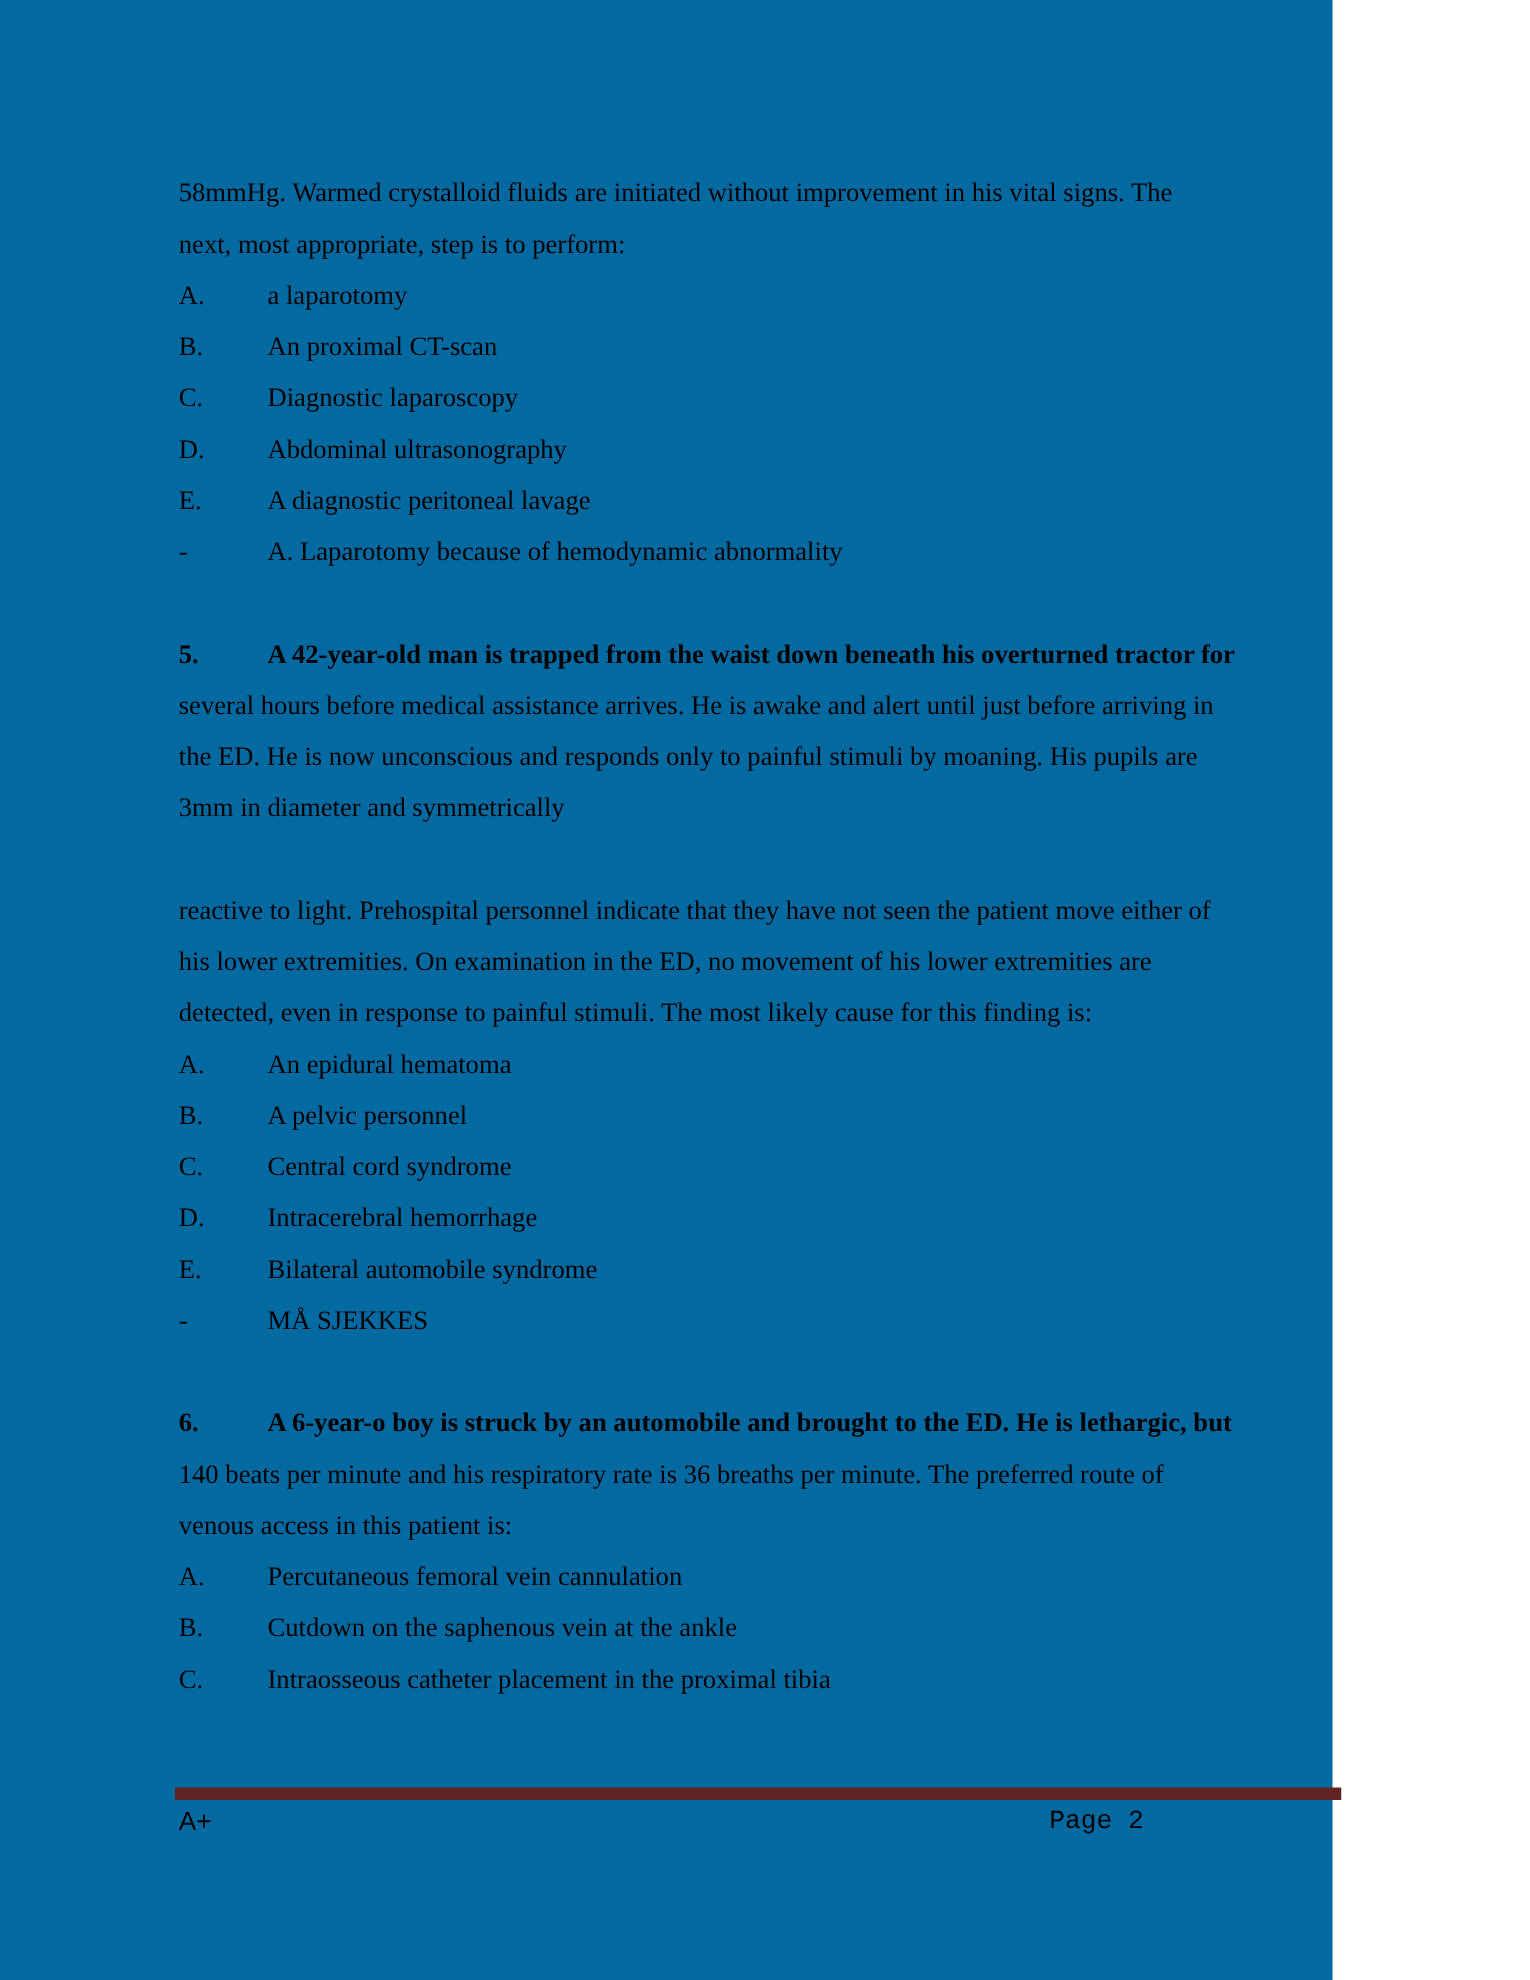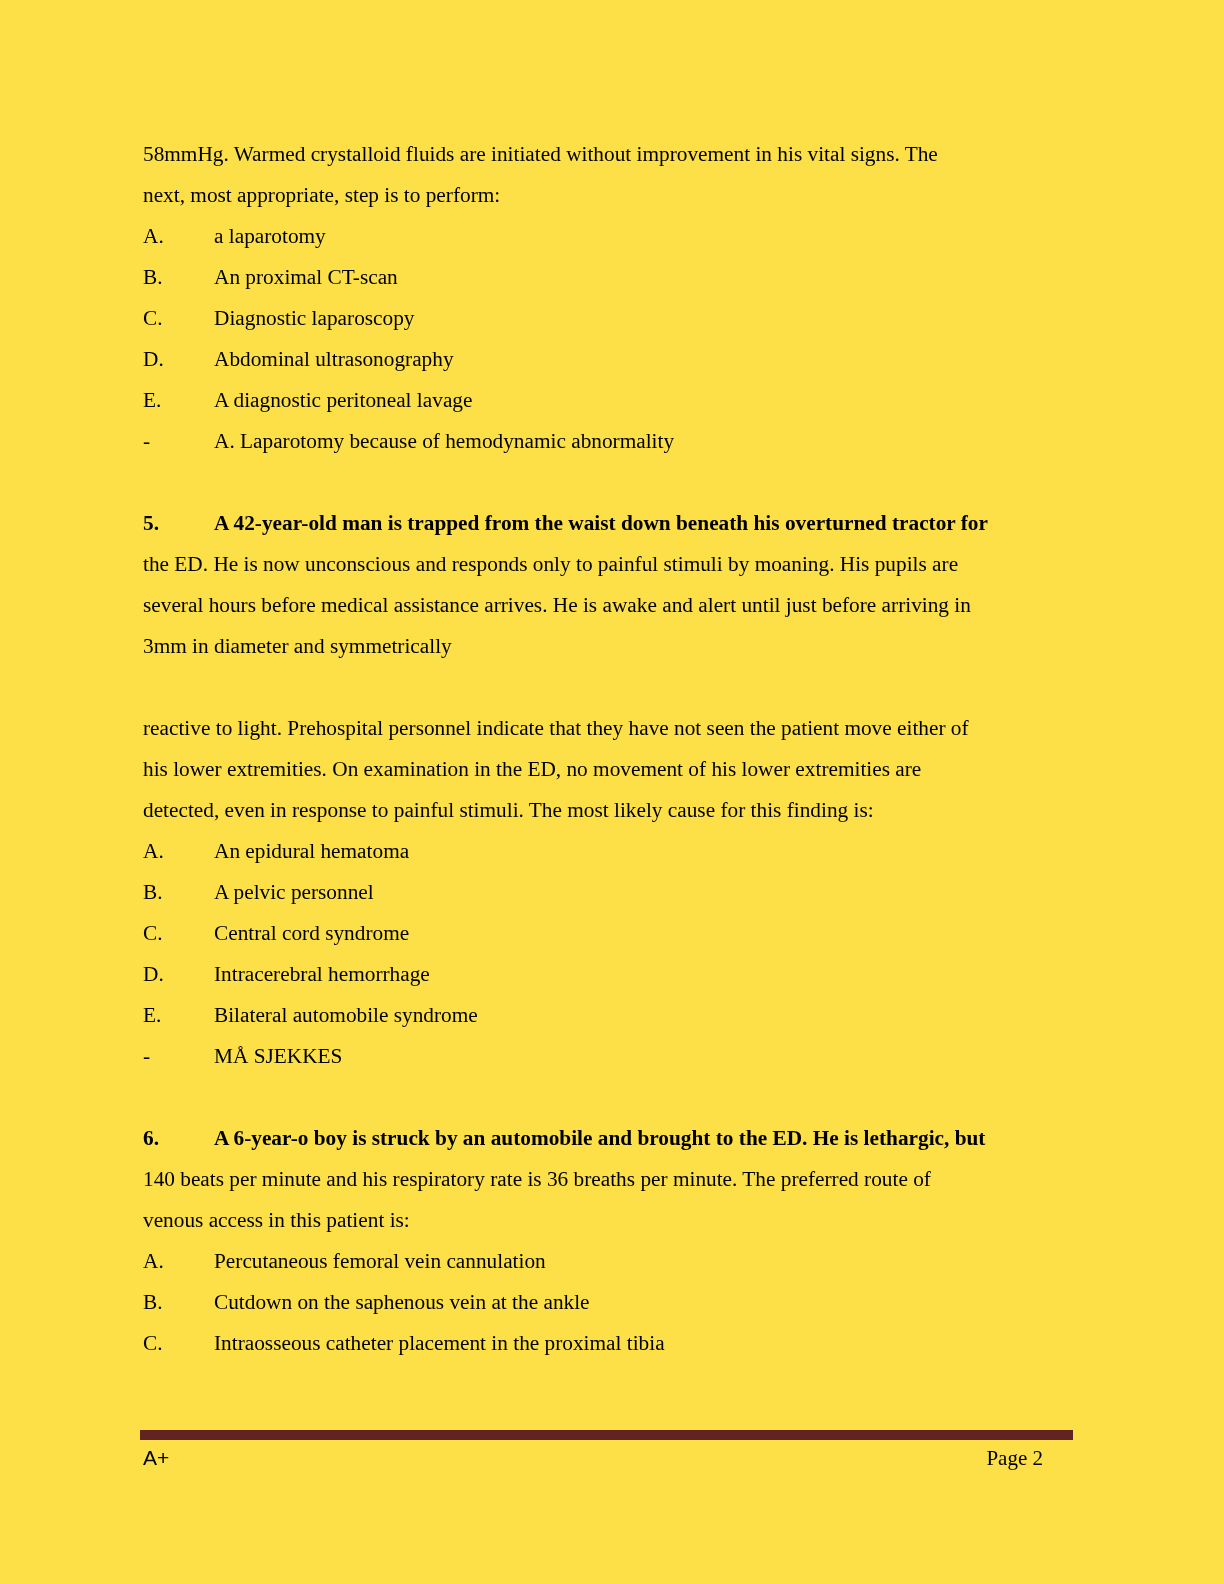--- a/index.html
+++ b/index.html
@@ -12,23 +12,23 @@
       height: 1584px;
       position: relative;
       overflow: hidden;
       font-family: "Liberation Serif", "DejaVu Serif", serif;
       color: #000000;
     }
     .page {
       position: absolute;
       left: 0;
       top: 0;
-      width: 1224px;
+      width: 1066px;
       height: 1584px;
-      background: #fde047;
+      background: #0369a1;
     }
     .content {
       position: absolute;
       left: 143px;
       top: 134px;
       width: 930px;
       font-size: 21.3px;
       line-height: 41px;
     }
     .para {
@@ -68,23 +68,23 @@
     .footer-left {
       position: absolute;
       left: 143px;
       top: 1444px;
       font-family: "Liberation Sans", "DejaVu Sans", sans-serif;
       font-size: 21px;
       line-height: 28px;
     }
     .footer-right {
       position: absolute;
-      right: 181px;
+      right: 151px;
       top: 1444px;
-      font-family: Liberation Serif, serif;
+      font-family: Liberation Mono, monospace;
       font-size: 21px;
       line-height: 28px;
     }
   </style>
 </head>
 <body>
 
 <div class="page">
   <div class="content">
 
@@ -116,22 +116,22 @@
         <span class="txt">A. Laparotomy because of hemodynamic abnormality</span>
       </div>
     </div>
 
     <div class="gap-1"></div>
 
     <div>
       <p class="para qhead">
         <span class="num">5.</span><span>A 42-year-old man is trapped from the waist down beneath his overturned tractor for</span>
       </p>
+      <p class="para">several hours before medical assistance arrives. He is awake and alert until just before arriving in</p>
       <p class="para">the ED. He is now unconscious and responds only to painful stimuli by moaning. His pupils are</p>
-      <p class="para">several hours before medical assistance arrives. He is awake and alert until just before arriving in</p>
       <p class="para">3mm in diameter and symmetrically</p>
       <div class="gap-2"></div>
       <p class="para">reactive to light. Prehospital personnel indicate that they have not seen the patient move either of</p>
       <p class="para">his lower extremities. On examination in the ED, no movement of his lower extremities are</p>
       <p class="para">detected, even in response to painful stimuli. The most likely cause for this finding is:</p>
       <div class="row">
         <span class="mark">A.</span>
         <span class="txt">An epidural hematoma</span>
       </div>
       <div class="row">

